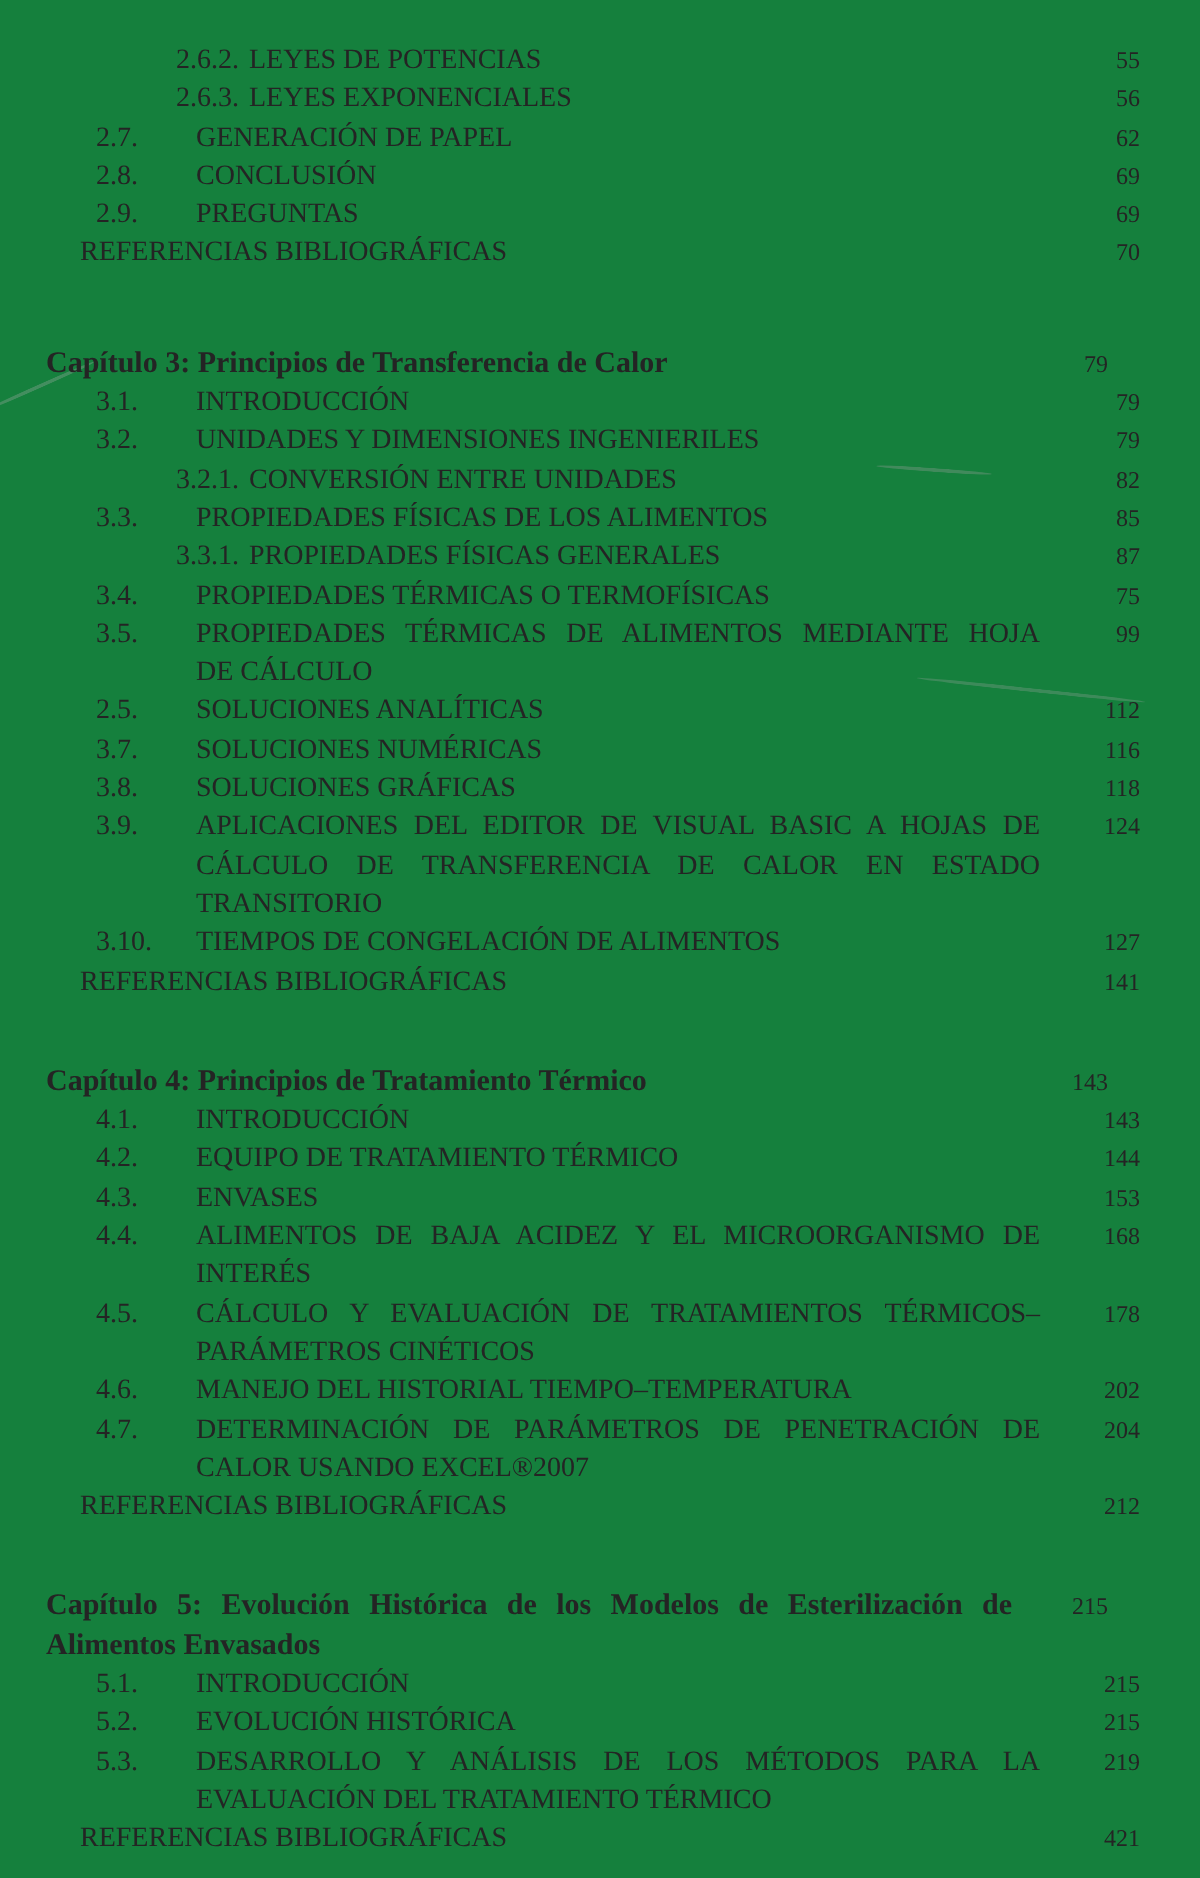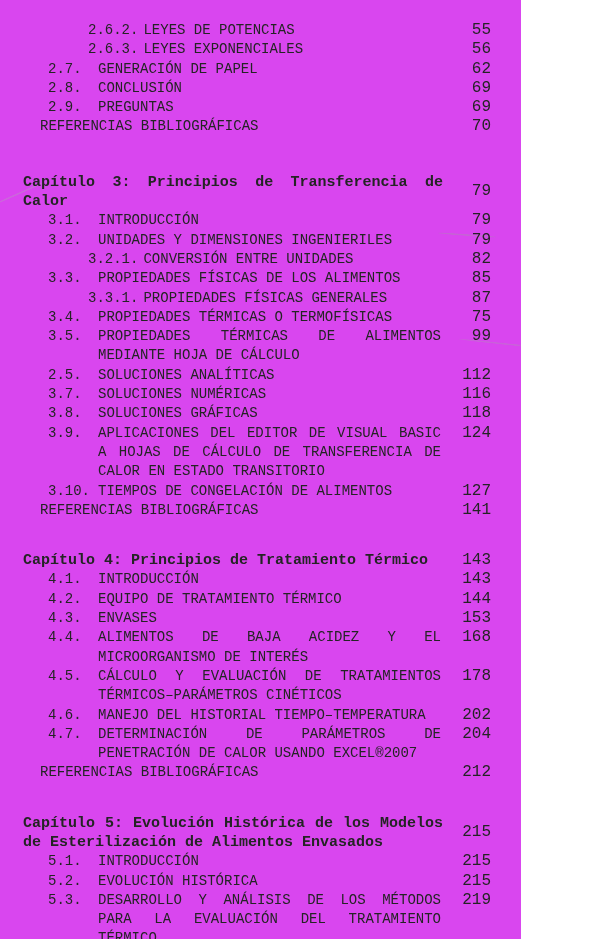--- a/index.html
+++ b/index.html
@@ -1,46 +1,46 @@
 <!DOCTYPE html>
 <html><head>
 <meta charset="utf-8">
 <style>
   html,body { margin:0; padding:0; }
   .page {
     position:relative;
-    width:521px; height:939px;
-    background:#d946ef;
-    font-family:Liberation Mono, monospace;
+    width:600px; height:939px;
+    background:#15803d;
+    font-family:Liberation Serif, serif;
     color:#242424;
     overflow:hidden;
   }
   .toc { position:absolute; top:21px; left:0; right:0; }
 
   .toc-section { margin:0; }
   .toc-section:nth-of-type(2) { margin-top:36px; }
   .toc-section:nth-of-type(3) { margin-top:30px; }
   .toc-section:nth-of-type(4) { margin-top:26px; }
 
   .heading-row {
-    display:flex; align-items:center;
-    padding-left:23px; padding-right:30px;
+    display:flex; align-items:flex-start;
+    padding-left:23px; padding-right:46px;
     font-weight:bold; font-size:15px; line-height:19.3px;margin-top:31px;
   }
   .heading-label { flex:1; text-align:justify; padding-right:8px; }
   .heading-row .page-num { font-weight:normal; }
 
   .toc-row {
     display:flex; align-items:flex-start;
     padding-left:48px; padding-right:30px;
     font-size:14px; line-height:19.3px;
   }
   .entry-num { flex:0 0 50px; }
   .entry-label { flex:1; text-align:justify; padding-right:10px; }
-  .page-num { flex:0 0 40px; width:40px; text-align:right; font-size:16px; line-height:19.3px; }
+  .page-num { flex:0 0 40px; width:40px; text-align:right; font-size:12px; line-height:19.3px; }
 
   .toc-row.level2 { padding-left:88px; }
   .toc-row.level2 .entry-num { flex:none; margin-right:5px; }
   .toc-row.level0 { padding-left:40px; }
 
   
   .artifact { position:absolute; border-top:2px solid rgba(160,160,160,0.32); border-radius:60%; }
   .a1 { left:438px; top:234px; width:58px; transform:rotate(4deg); }
   .a2 { left:458px; top:344px; width:115px; transform:rotate(6deg); border-top-color:rgba(165,165,165,0.28); }
   .a3 { left:-10px; top:192px; width:60px; transform:rotate(-24deg); border-top-color:rgba(175,175,175,0.30); }

